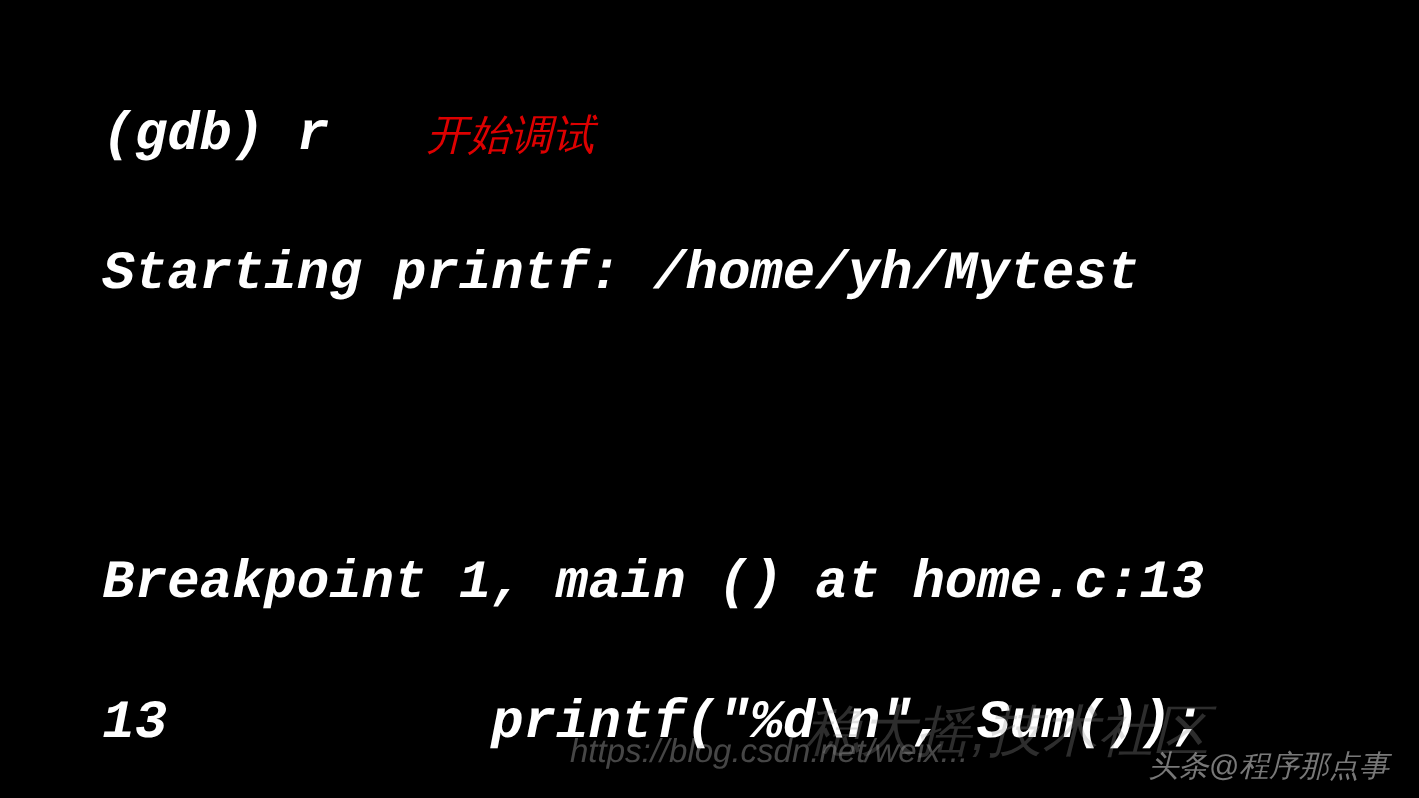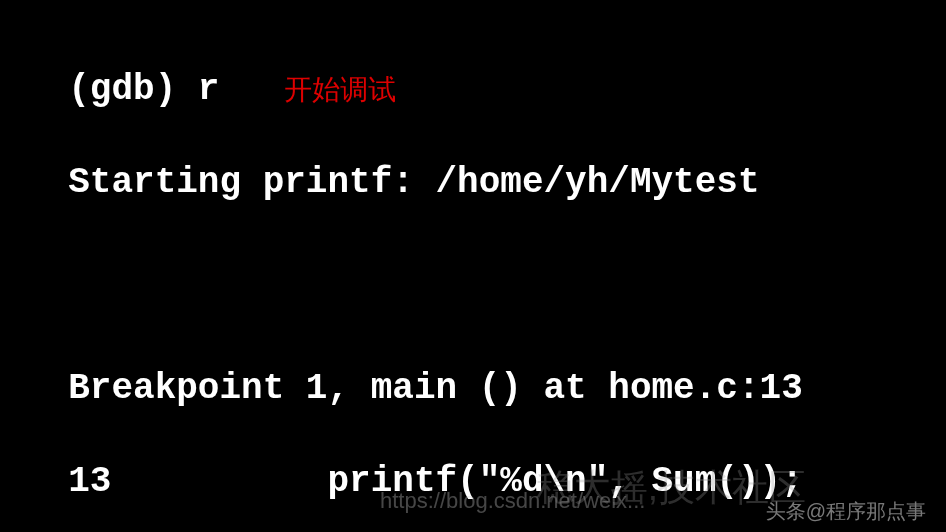--- a/index.html
+++ b/index.html
@@ -1,18 +1,19 @@
 <!DOCTYPE html>
 <html><head>
   <meta charset="utf-8">
   <style>
     * {
       margin: 0;
       padding: 0;
       box-sizing: border-box;
+      font-style: italic;
     }
     body {
       background: #000;
       width: 946px;
       height: 532px;
       font-family: 'Courier New', monospace;
       font-size: 36px;
       font-weight: bold;
       color: #fff;
       padding: 20px 25px;

